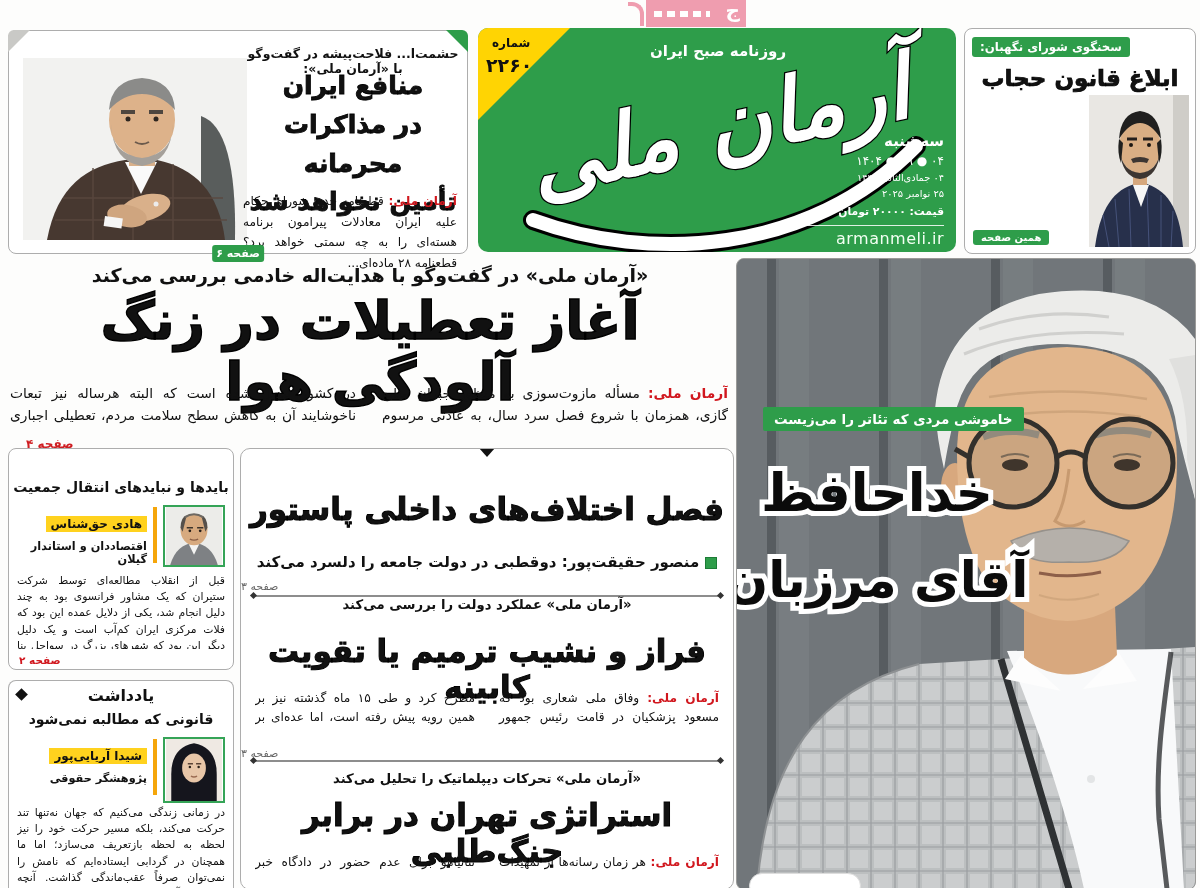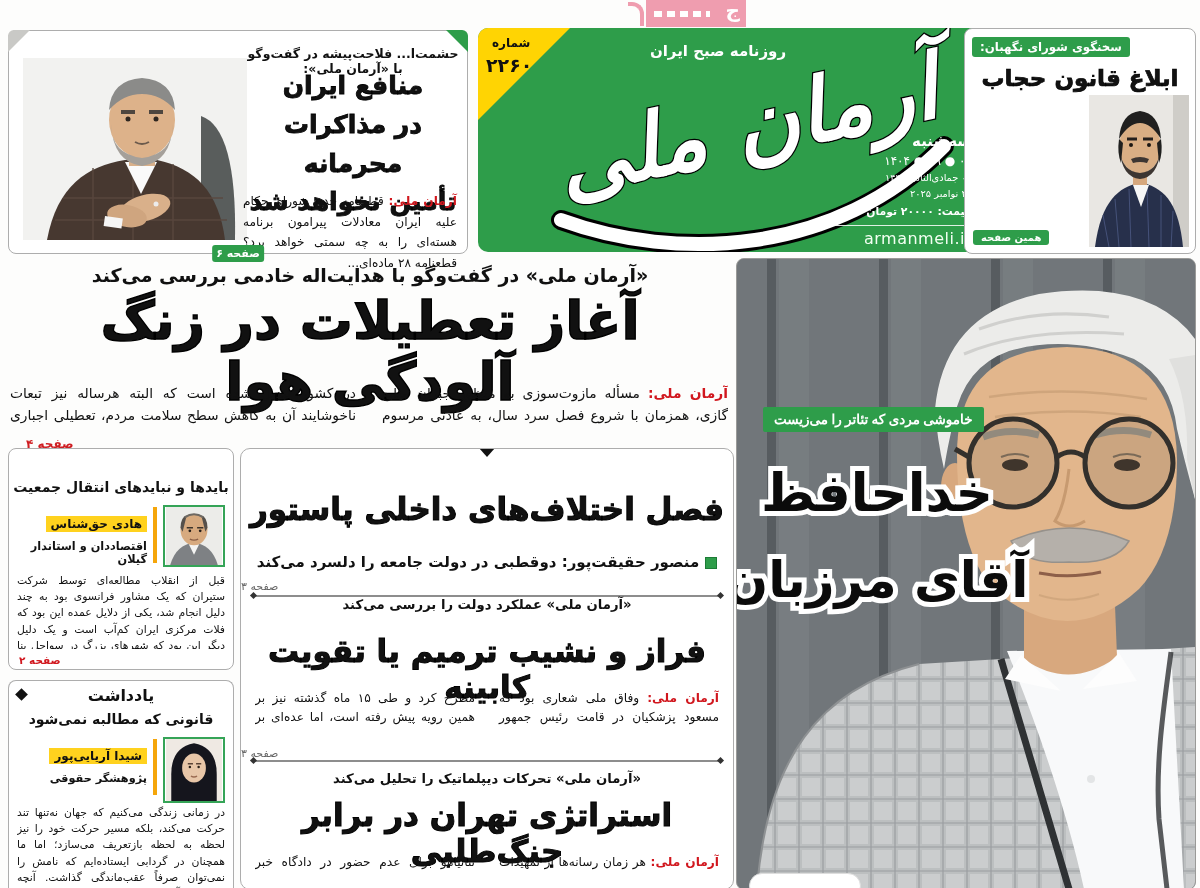--- a/index.html
+++ b/index.html
@@ -18,21 +18,21 @@
             clip-path:polygon(0 0,100% 0,0 100%);border-radius:6px 0 0 0;}
   
   .tl{left:8px;top:30px;width:458px;height:222px;}
   .tl-photo{position:absolute;left:14px;top:26px;width:224px;height:184px;}
   .tl-kicker{position:absolute;right:6px;top:15px;width:216px;text-align:center;font-size:12.5px;font-weight:bold;}
   .tl-headline{position:absolute;right:4px;top:36px;width:220px;text-align:center;font-size:25px;
                font-weight:bold;line-height:1.55;-webkit-text-stroke:.8px #000;}
   .tl-lead{position:absolute;right:10px;top:160px;width:214px;font-size:12.2px;line-height:1.68;}
   .tl-badge{position:absolute;left:50%;transform:translateX(-50%);bottom:-9px;font-size:11px;padding:2px 4px;}
   
-  .mast{left:478px;top:28px;width:478px;height:224px;background:#2e9d4a;border-radius:10px;padding-left:28px;}
+  .mast{left:478px;top:28px;width:478px;height:224px;background:#2e9d4a;border-radius:10px;}
   .issue{position:absolute;left:0;top:0;width:92px;height:92px;background:#ffd403;
          clip-path:polygon(0 0,100% 0,0 100%);border-radius:10px 0 0 0;color:#111;}
   .issue-label{position:absolute;left:14px;top:8px;font-size:12px;font-weight:bold;}
   .issue-num{position:absolute;left:8px;top:26px;font-size:19px;font-weight:bold;}
   .tagline{position:absolute;left:150px;top:14px;width:180px;text-align:center;color:#fff;
            font-size:15px;font-weight:bold;}
   .mast-date{position:absolute;right:12px;top:104px;width:150px;color:#fff;text-align:right;line-height:1.3;}
   .md-weekday{font-size:15px;font-weight:bold;}
   .md-solar{font-size:12px;letter-spacing:1px;margin-top:2px;}
   .md-small{font-size:9.8px;margin-top:3px;}
@@ -58,21 +58,21 @@
   
   .main-kicker{left:0;top:264px;width:740px;text-align:center;font-size:19px;font-weight:bold;}
   .main-headline{left:0;top:290px;width:740px;text-align:center;font-size:53px;font-weight:bold;
                  -webkit-text-stroke:1.4px #000;letter-spacing:-1px;}
   .main-lead{left:10px;top:382px;width:718px;height:58px;columns:2;column-gap:26px;
              font-size:13.8px;line-height:1.6;overflow:hidden;}
   .main-pref{left:26px;top:437px;font-size:12px;color:#cf1e22;font-weight:bold;}
   
   .photo{left:736px;top:258px;width:458px;height:630px;border:1px solid #9a9a98;border-radius:8px;
          overflow:hidden;background:#71767a;}
-  .ph-kicker{position:absolute;left:26px;top:148px;font-size:13.5px;padding:4px 11px;border-radius:2px;font-family:Liberation Serif, serif;}
+  .ph-kicker{position:absolute;left:26px;top:148px;font-size:13.5px;padding:4px 11px;border-radius:2px;}
   .ph-pill{position:absolute;left:12px;bottom:-10px;width:110px;height:24px;background:#fff;
            border:1px solid #ddd;border-radius:13px;}
   
   .sok{left:8px;top:448px;width:224px;height:220px;}
   .note{left:8px;top:680px;width:224px;height:208px;border-bottom:none;border-radius:8px 8px 0 0;}
   .sec-head{position:relative;height:26px;border-bottom:0;}
   .sec-title{position:absolute;left:0;right:0;top:5px;text-align:center;font-size:16px;font-weight:bold;}
   .sec-diamond{position:absolute;left:8px;top:9px;}
   .col-title{position:absolute;left:0;right:0;top:30px;text-align:center;font-size:14px;font-weight:bold;white-space:nowrap;}
   .author-row{position:absolute;right:8px;left:8px;top:56px;display:flex;align-items:flex-start;gap:6px;}

